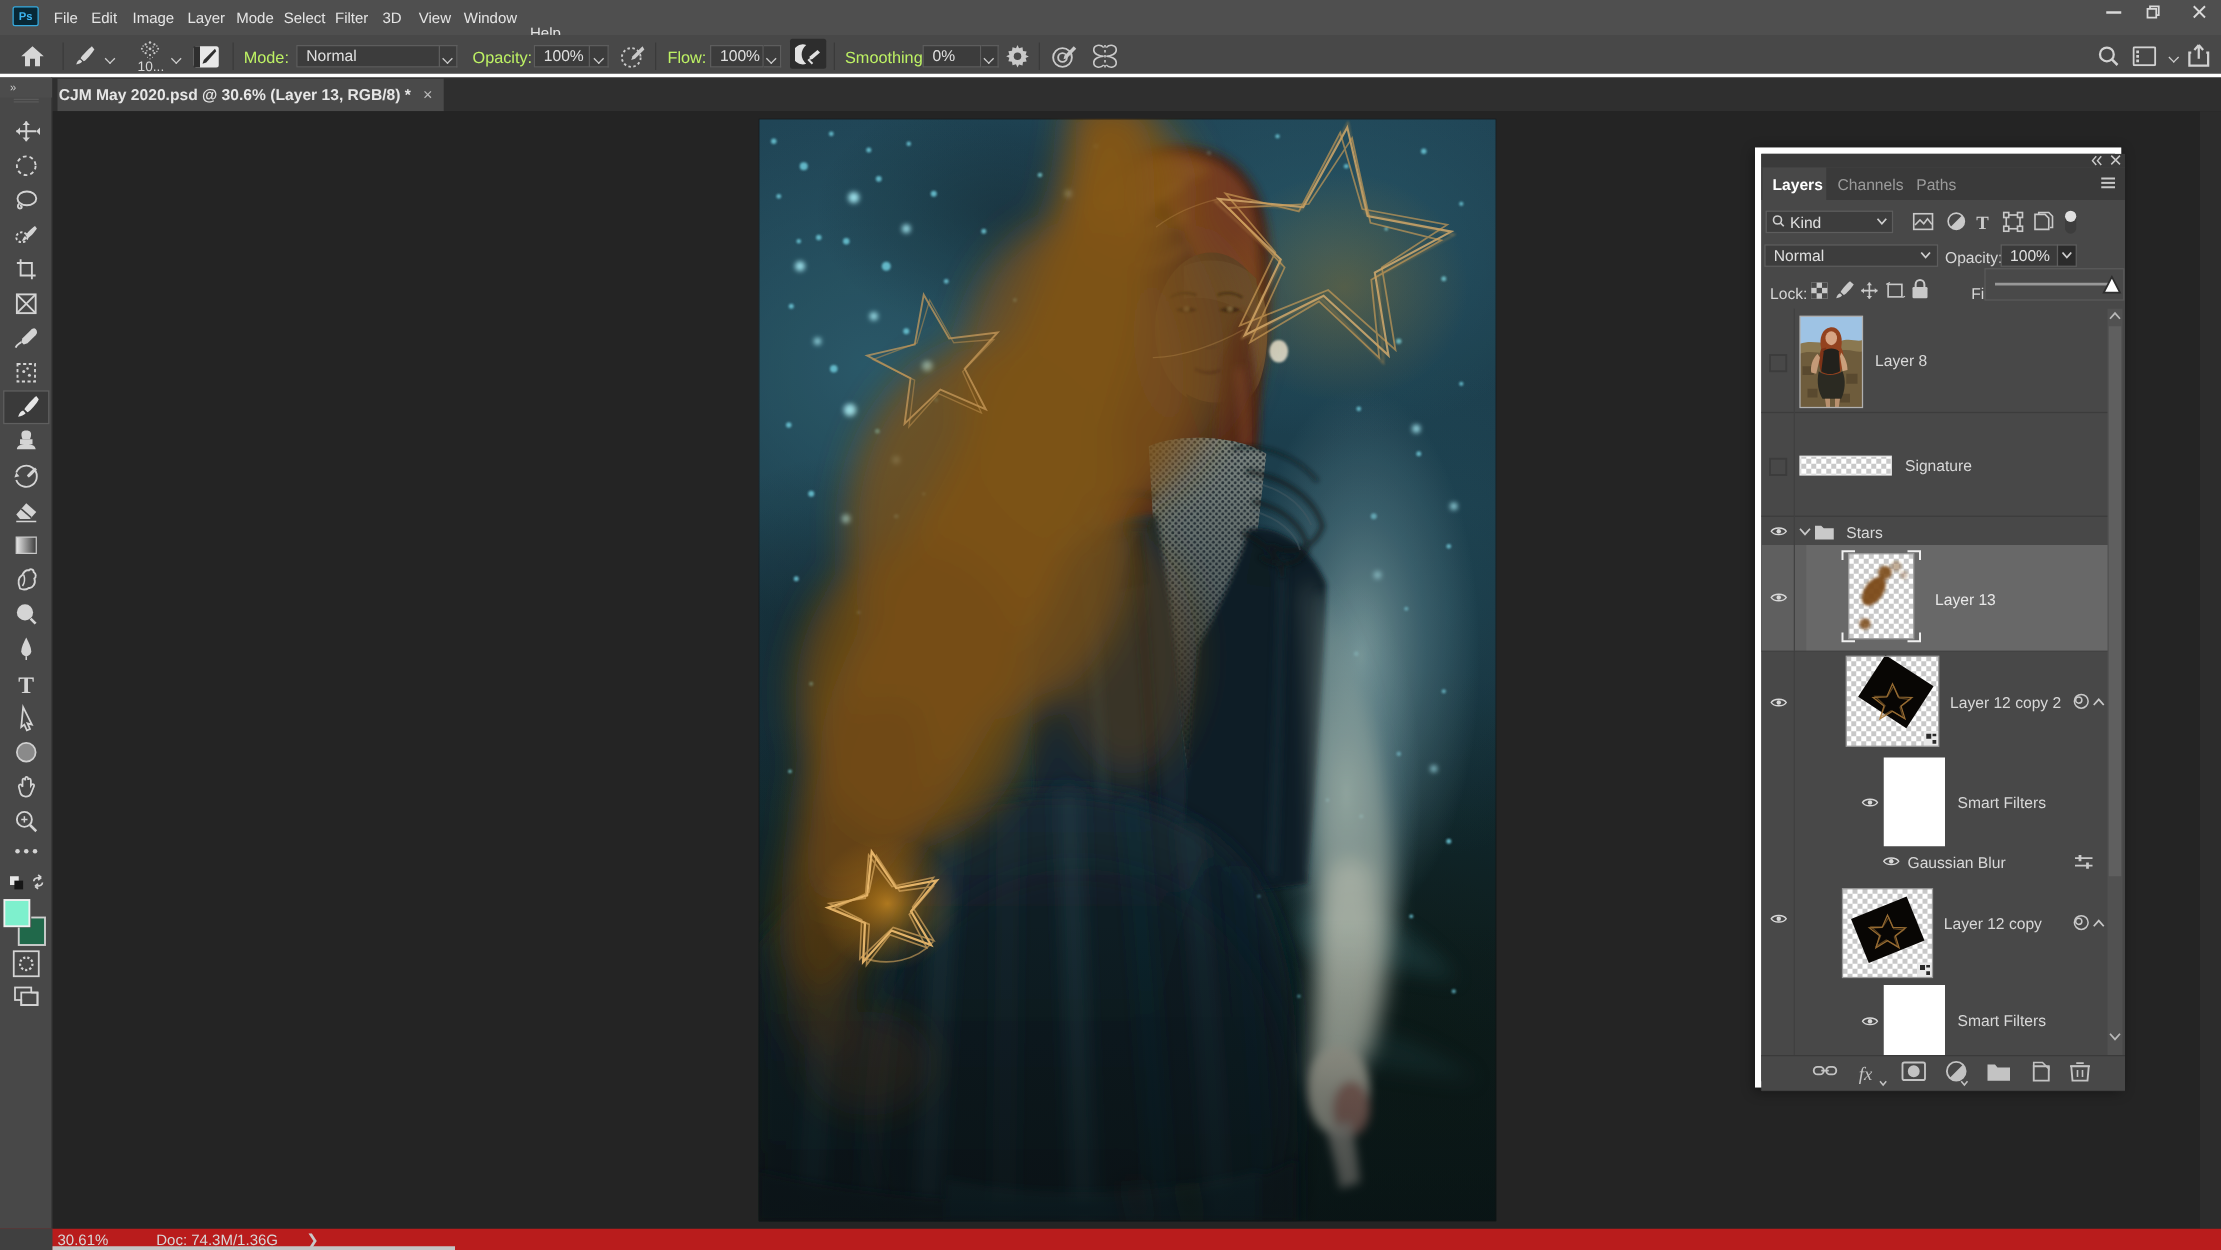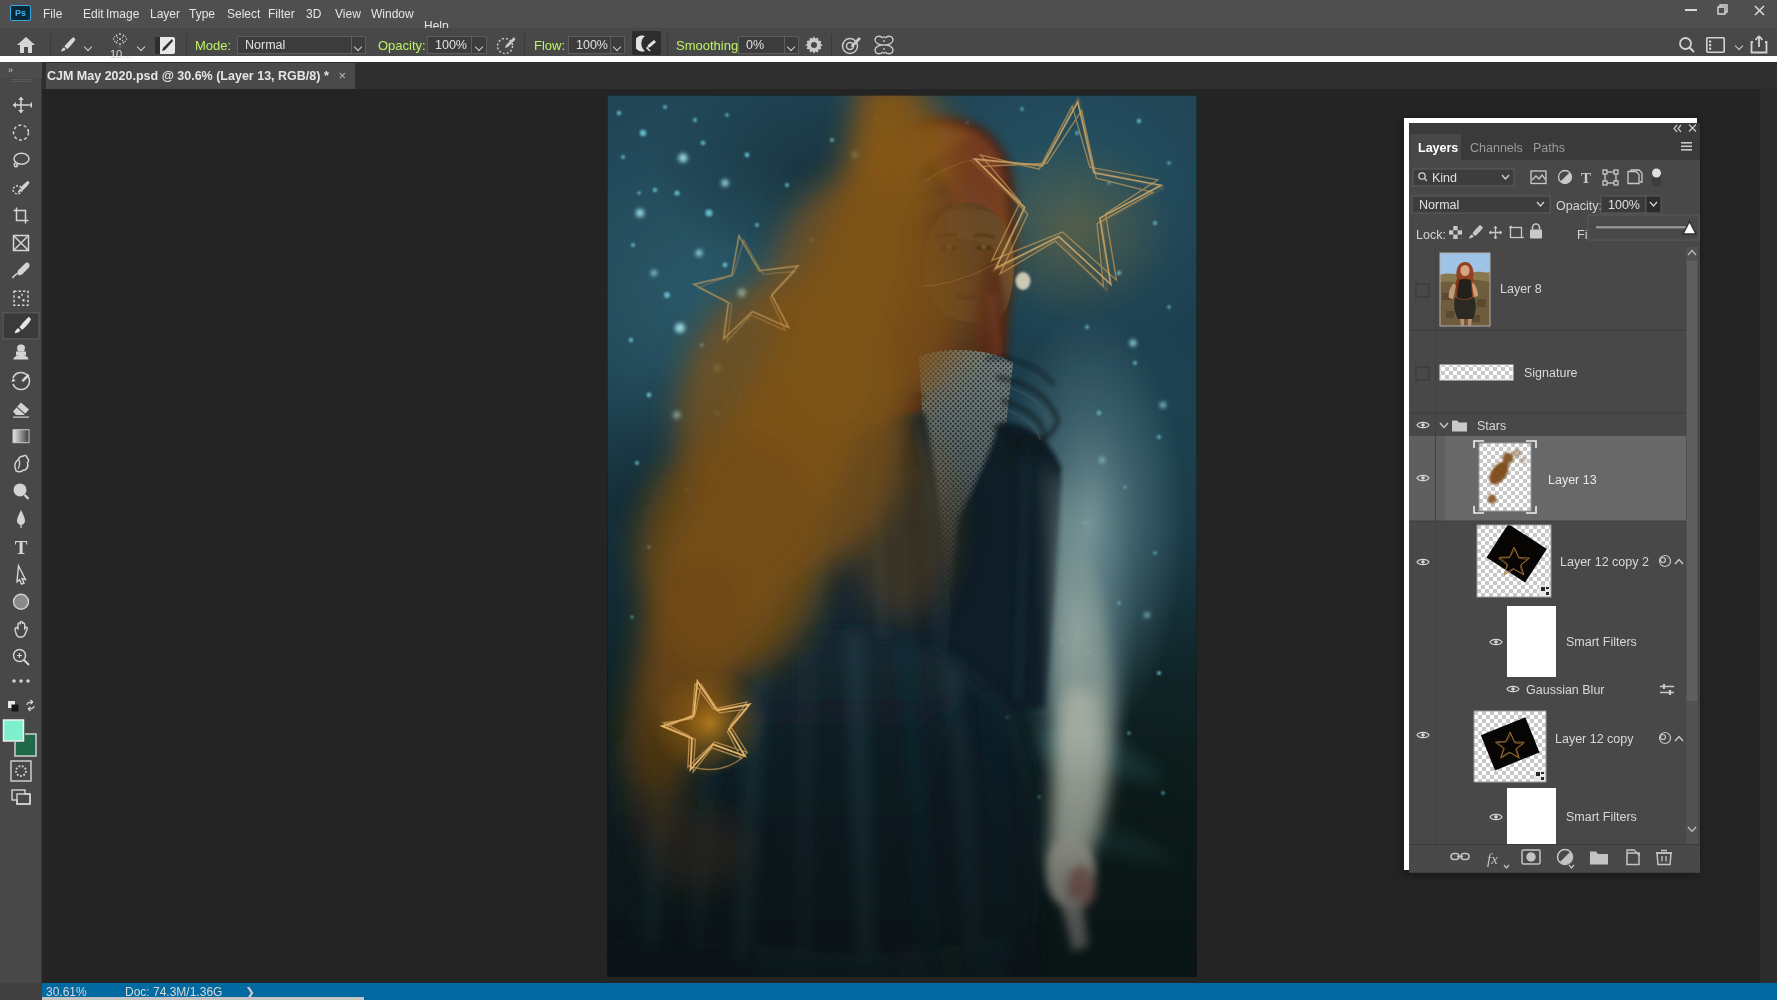--- a/index.html
+++ b/index.html
@@ -9,21 +9,21 @@
 #app { position:relative; width:1777px; height:1000px; }
 
 #menubar { position:absolute; left:0; top:0; width:1777px; height:28px; background:#4f4f4f; }
 #menubar .mi { position:absolute; top:7px; font-size:12px; color:#e5e5e5; }
 #pslogo { position:absolute; left:10px; top:5px; width:21px; height:16px; background:#082836;
   border:1px solid #35aadf; border-radius:2px; color:#3cb4f0; font-size:9px; font-weight:bold;
   text-align:center; line-height:14px; }
 .winbtn { position:absolute; top:0; height:22px; width:30px; color:#d9d9d9; text-align:center; }
 
 #optbar { position:absolute; left:0; top:28px; width:1777px; height:34px; background:#484848;
-  border-bottom:6px solid #ffffff; }
+  border-bottom:3px solid #ffffff; }
 #optbar .lbl { position:absolute; top:10px; font-size:13px; color:#bef264; }
 .field { position:absolute; top:8px; height:18px; background:#3c3c3c; border:1px solid #5d5d5d;
   color:#e0e0e0; font-size:12.5px; line-height:16px; padding-left:7px; }
 .fieldchev { position:absolute; top:8px; height:18px; width:14px; background:#3c3c3c;
   border:1px solid #5d5d5d; border-left:none; }
 .chev { position:absolute; width:10px; height:10px; }
 .chev:after { content:""; position:absolute; left:1px; top:1px; width:5px; height:5px; border-right:1.5px solid #cfcfcf;
   border-bottom:1.5px solid #cfcfcf; transform:rotate(45deg); }
 .vdiv { position:absolute; top:6px; width:1px; height:22px; background:#3a3a3a; }
 
@@ -32,38 +32,38 @@
 
 #tabbar { position:absolute; left:42px; top:62px; width:1735px; height:27px; background:#2f2f2f; }
 #doctab { position:absolute; left:4px; top:1px; width:309px; height:26px; background:#4a4a4a;
   color:#e6e6e6; font-size:12.5px; font-weight:bold; line-height:26px; padding-left:1px; }
 #doctab .x { position:absolute; right:9px; top:0; font-weight:normal; color:#bbbbbb; font-size:13px; }
 
 #docarea { position:absolute; left:42px; top:89px; width:1735px; height:894px; background:#242424; }
 #rightstrip { position:absolute; left:1760px; top:89px; width:17px; height:894px; background:#2c2c2c; }
 #canvas { position:absolute; left:607px; top:95px; width:590px; height:882px; }
 
-#statusbar { position:absolute; left:0; top:983px; width:1777px; height:17px; background:#0369a1;
+#statusbar { position:absolute; left:0; top:983px; width:1777px; height:17px; background:#b91c1c;
   color:#d8d8d8; font-size:12px; }
 #statusbar .cell0 { position:absolute; left:0; top:0; width:42px; height:17px; background:#404040; }
 
 #lpanel { position:absolute; left:1404px; top:118px; width:293px; height:752px; background:#474747;
   border:5px solid #ffffff; box-shadow:0 3px 10px rgba(0,0,0,.45); font-size:12.5px; color:#d8d8d8; }
 </style>
 </head>
 <body>
 <div id="app">
 
 <div id="menubar">
   <div id="pslogo">Ps</div>
   <span class="mi" style="left:43px;">File</span>
-  <span class="mi" style="left:83px;">Edit</span>
+  <span class="mi" style="left:73px;">Edit</span>
   <span class="mi" style="left:106px;">Image</span>
   <span class="mi" style="left:150px;">Layer</span>
-  <span class="mi" style="left:189px;">Type</span>
+  <span class="mi" style="left:189px;">Mode</span>
   <span class="mi" style="left:227px;">Select</span>
   <span class="mi" style="left:268px;">Filter</span>
   <span class="mi" style="left:306px;">3D</span>
   <span class="mi" style="left:335px;">View</span>
   <span class="mi" style="left:371px;">Window</span>
   <span class="mi" style="left:424px;margin-top:12px;">Help</span>
   <div class="winbtn" style="left:1676px;top:9px;">
         <div style="margin:0 auto;width:12px;height:2px;background:#d9d9d9;"></div>
       </div>
   <div class="winbtn" style="left:1706px;top:3px;">

